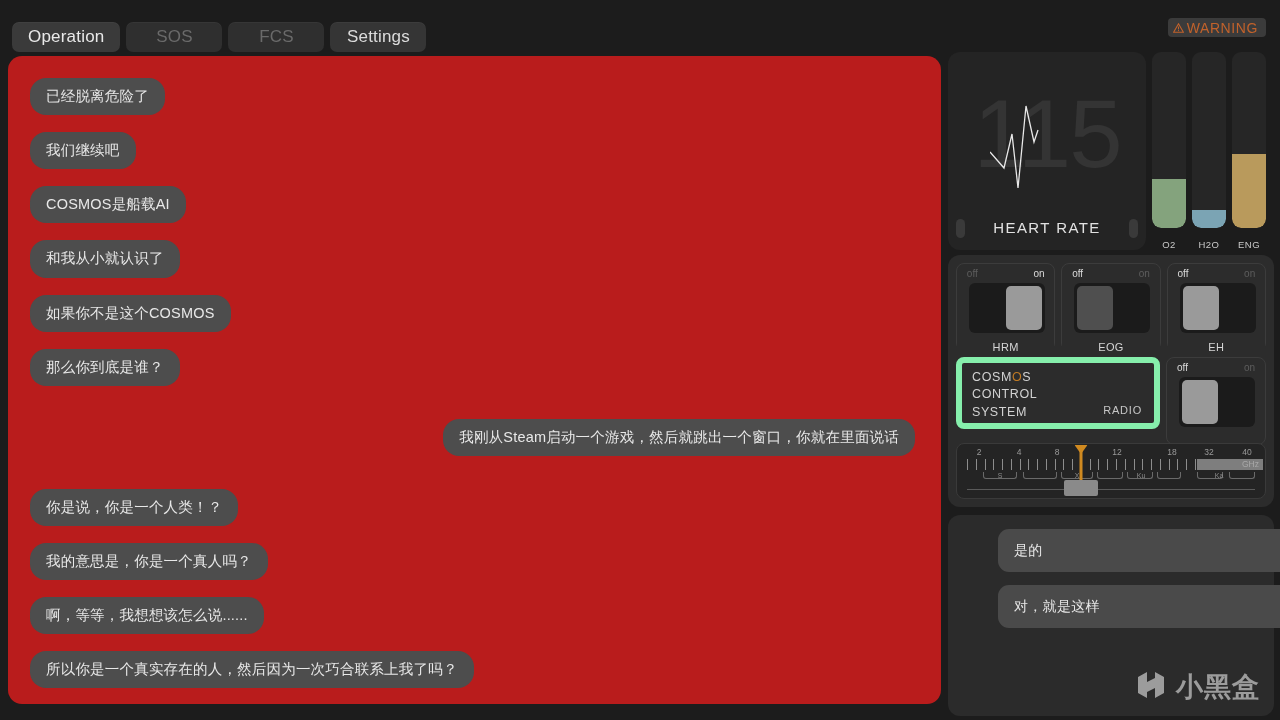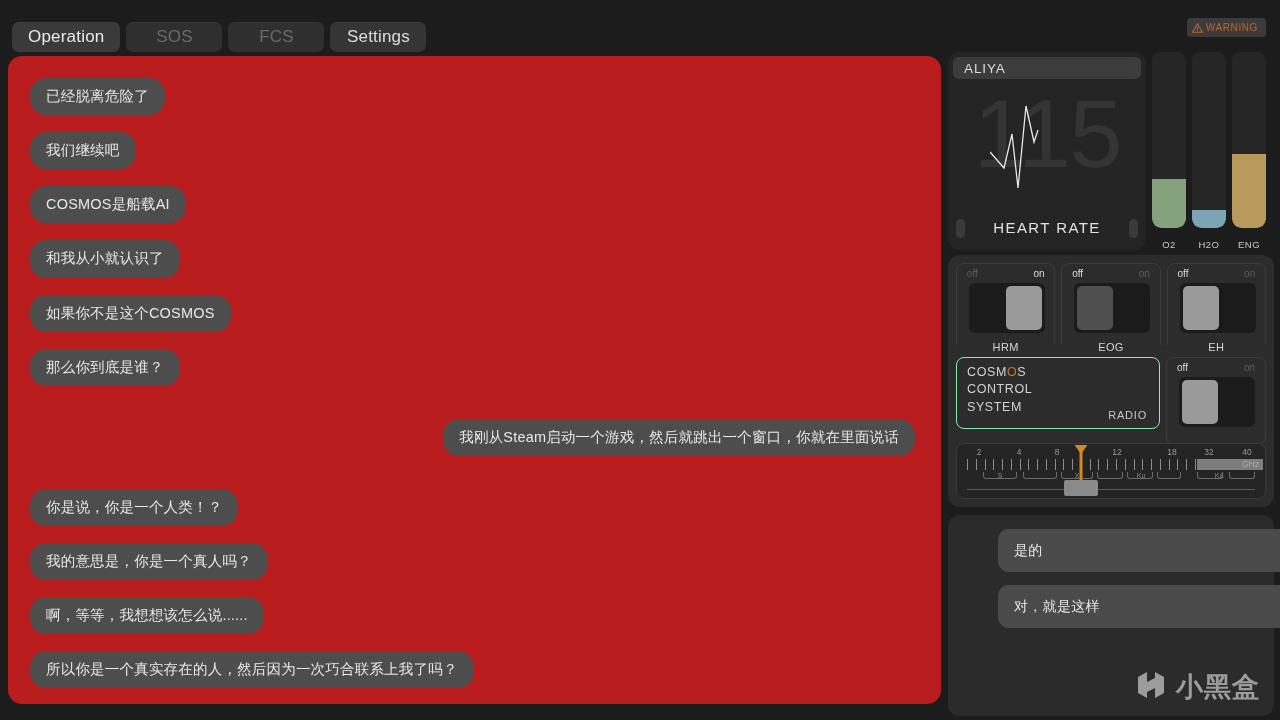--- a/index.html
+++ b/index.html
@@ -25,21 +25,21 @@
     box-shadow: inset 0 1px 0 rgba(255,255,255,.035);
   }
   .tab.active { background: #3a3a3a; color: #e9e9e9; }
   .tab.semi { background: #353535; color: #dcdcdc; }
 
   .warning {
     position: absolute; right: 14px; top: 18px;
     height: 19px; padding: 0 8px 0 5px;
     border-radius: 4px; background: #3b3b3b;
     display: flex; align-items: center; gap: 3px;
-    color: #c2622b; font-size: 10px; letter-spacing: .6px;
+    color: #c2622b; font-size: 14px; letter-spacing: .6px;
   }
   .warning svg { display: block; }
 
   
   .chat {
     position: absolute; left: 8px; top: 56px;
     width: 933px; height: 648px;
     background: #b91c1c; border-radius: 14px;
     padding: 22px 26px 0 22px;
     overflow: hidden;
@@ -128,21 +128,21 @@
   .sw-knob.dim { background: #4f4f4f; }
   .sw-name {
     position: absolute; bottom: -3px; left: 0; width: 100%;
     text-align: center; font-size: 11px; color: #d6d6d6; letter-spacing: .4px;
     background: #2c2c2c; padding: 0 4px;
   }
 
   .ccs-row { display: flex; gap: 6px; margin-top: 6px; }
   .ccs {
     width: 204px; height: 72px; position: relative;
-    border: 1px solid #86efac; border-radius: 8px; padding: 6px 10px;
+    border: 6px solid #86efac; border-radius: 8px; padding: 6px 10px;
   }
   .ccs-title { color: #d2d2d2; font-size: 12.5px; line-height: 1.38; letter-spacing: .6px; }
   .ccs-title .dot { color: #c07a24; }
   .ccs-radio {
     position: absolute; right: 12px; bottom: 7px;
     color: #c6c6c6; font-size: 11px; letter-spacing: .8px;
   }
 
   
   .freq {
@@ -247,23 +247,20 @@
         <div class="bubble">啊，等等，我想想该怎么说......</div>
       </div>
     <div class="msg-row">
         <div class="bubble">所以你是一个真实存在的人，然后因为一次巧合联系上我了吗？</div>
       </div>
   </div>
 
   <div class="rightcol">
 
     <div class="vitals">
-      <div class="name-pill">
-          <span>ALIYA</span>
-        </div>
       <div class="hr-number">115</div>
       <div class="ecg">
         <svg width="76" height="120" viewBox="0 0 76 120">
           <polyline points="0,62 14,78 22,44 28,98 36,16 44,52 48,40" fill="none" stroke="#e8e8e8" stroke-width="1.3" stroke-linejoin="miter"></polyline>
         </svg>
       </div>
       <div class="hr-dot l"></div>
       <div class="hr-dot r"></div>
       <div class="hr-label">HEART RATE</div>
     </div>

